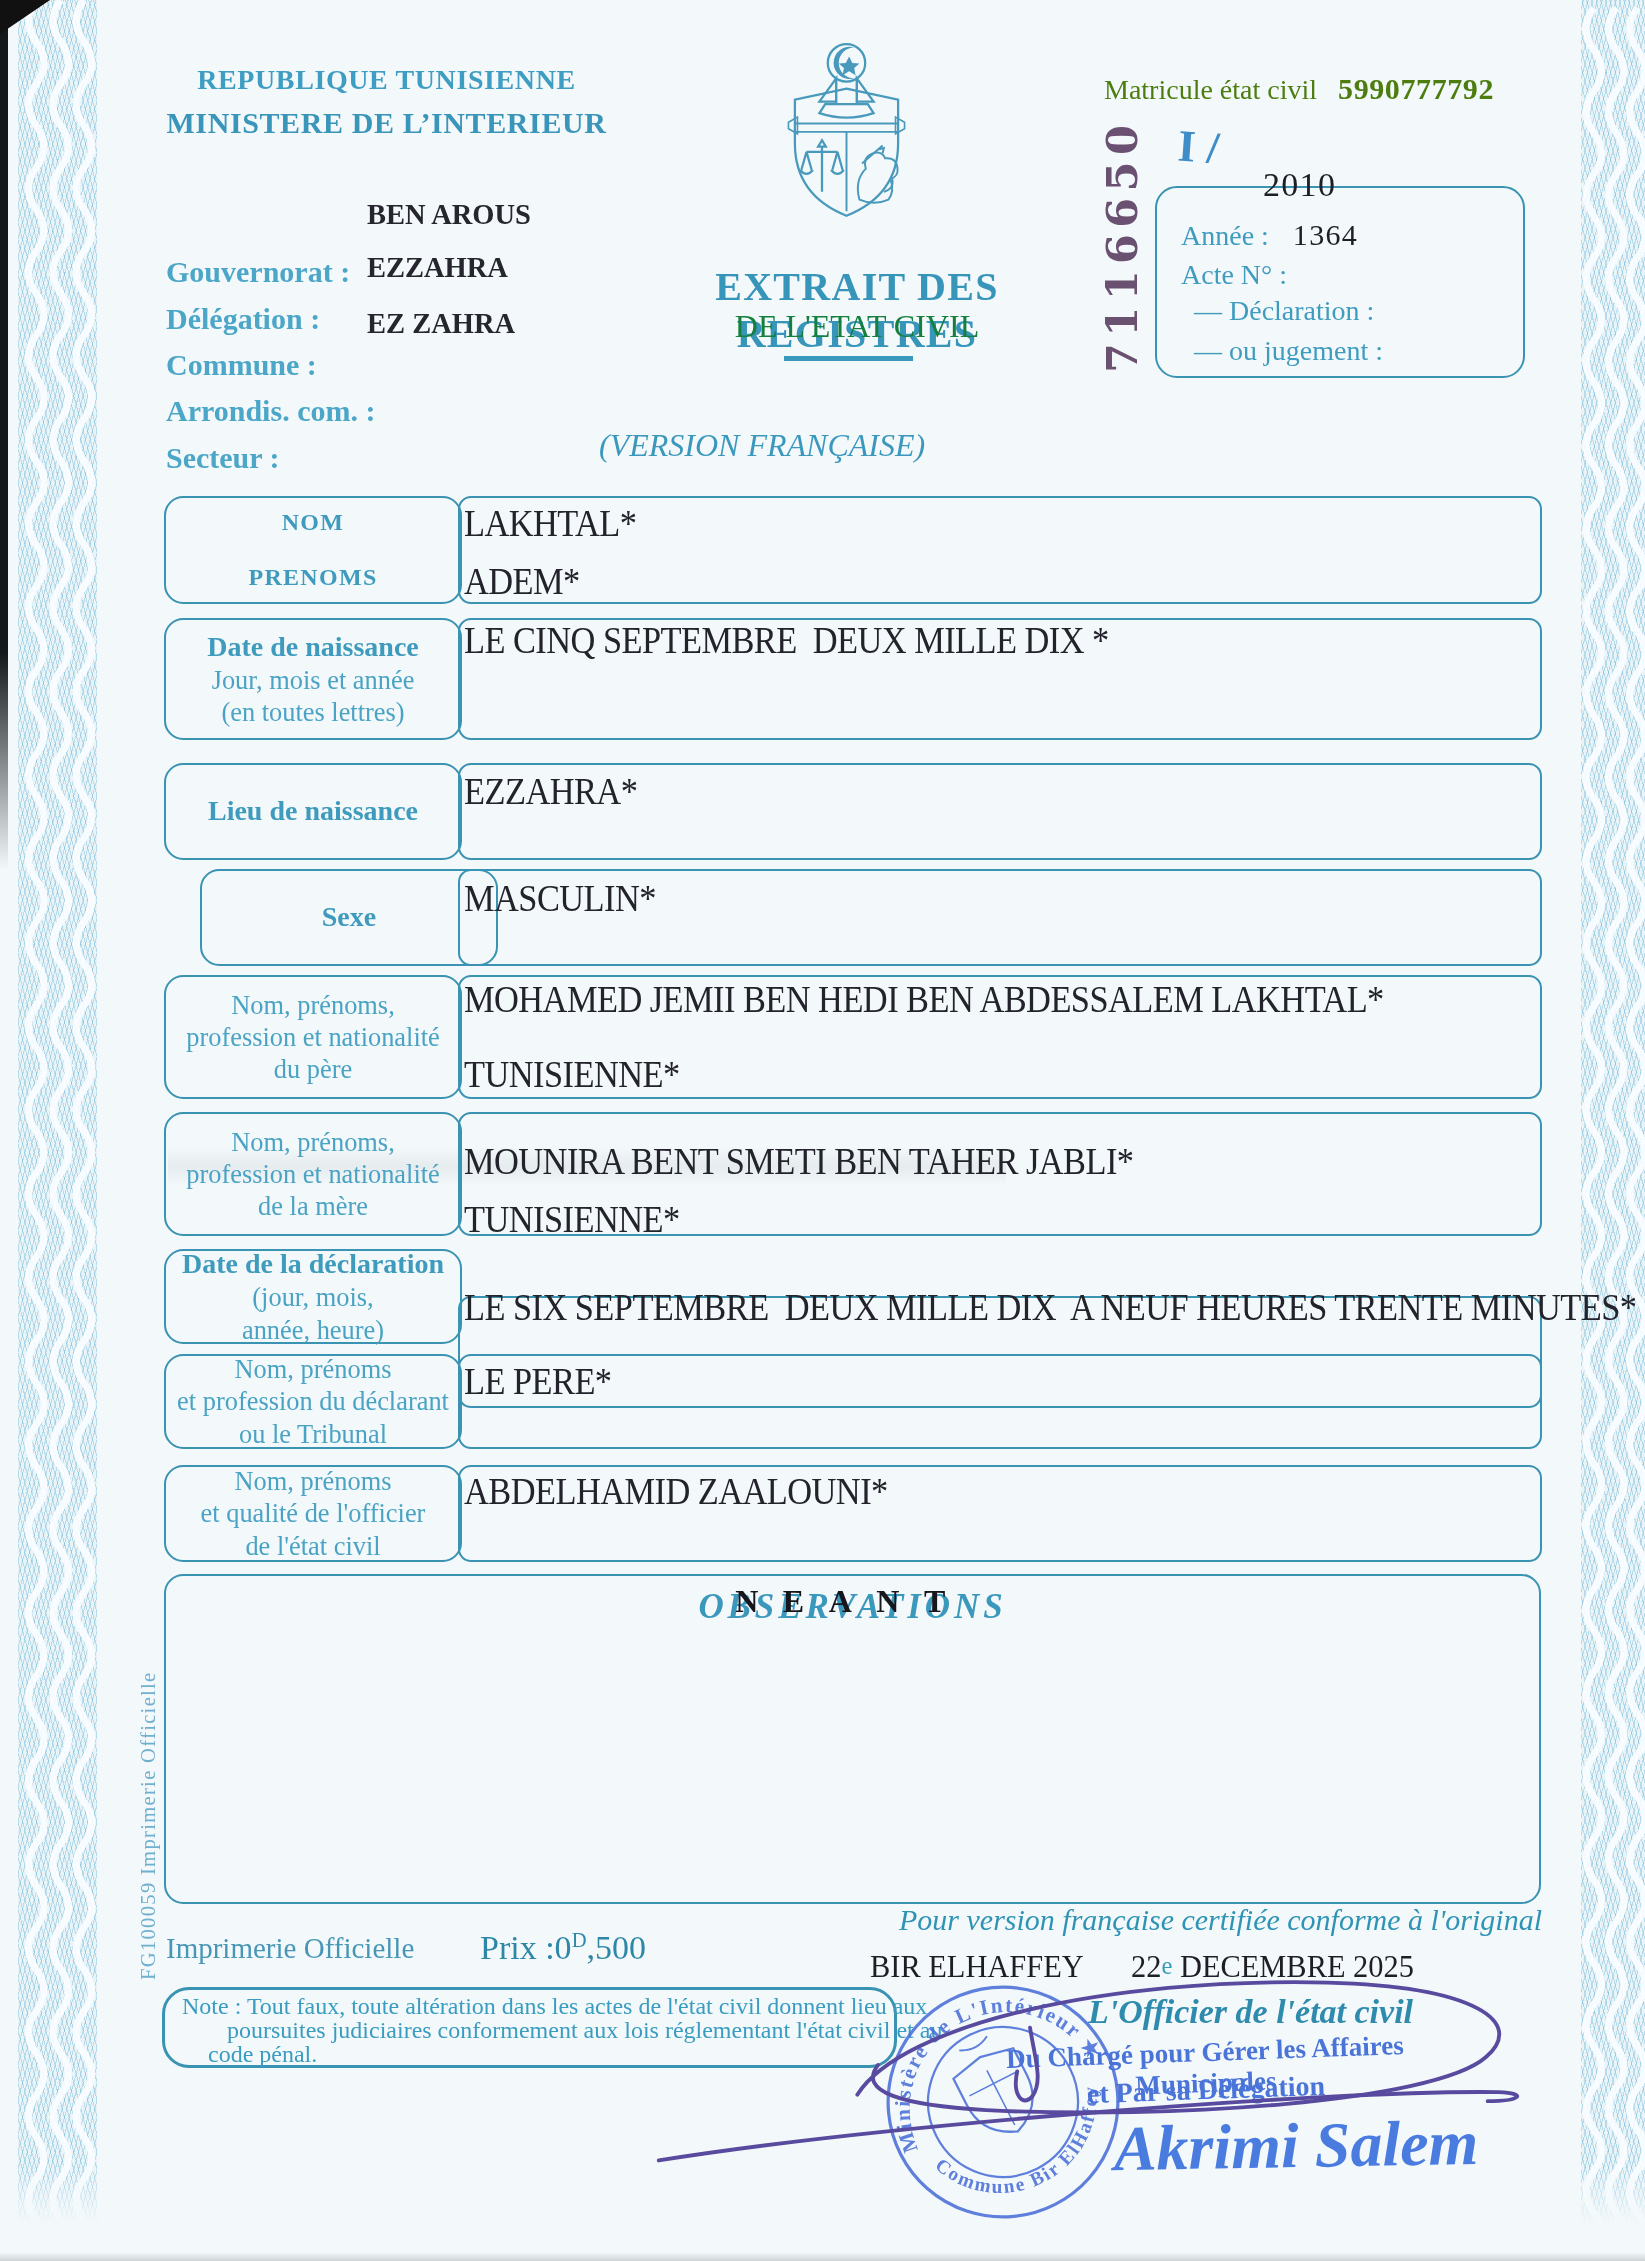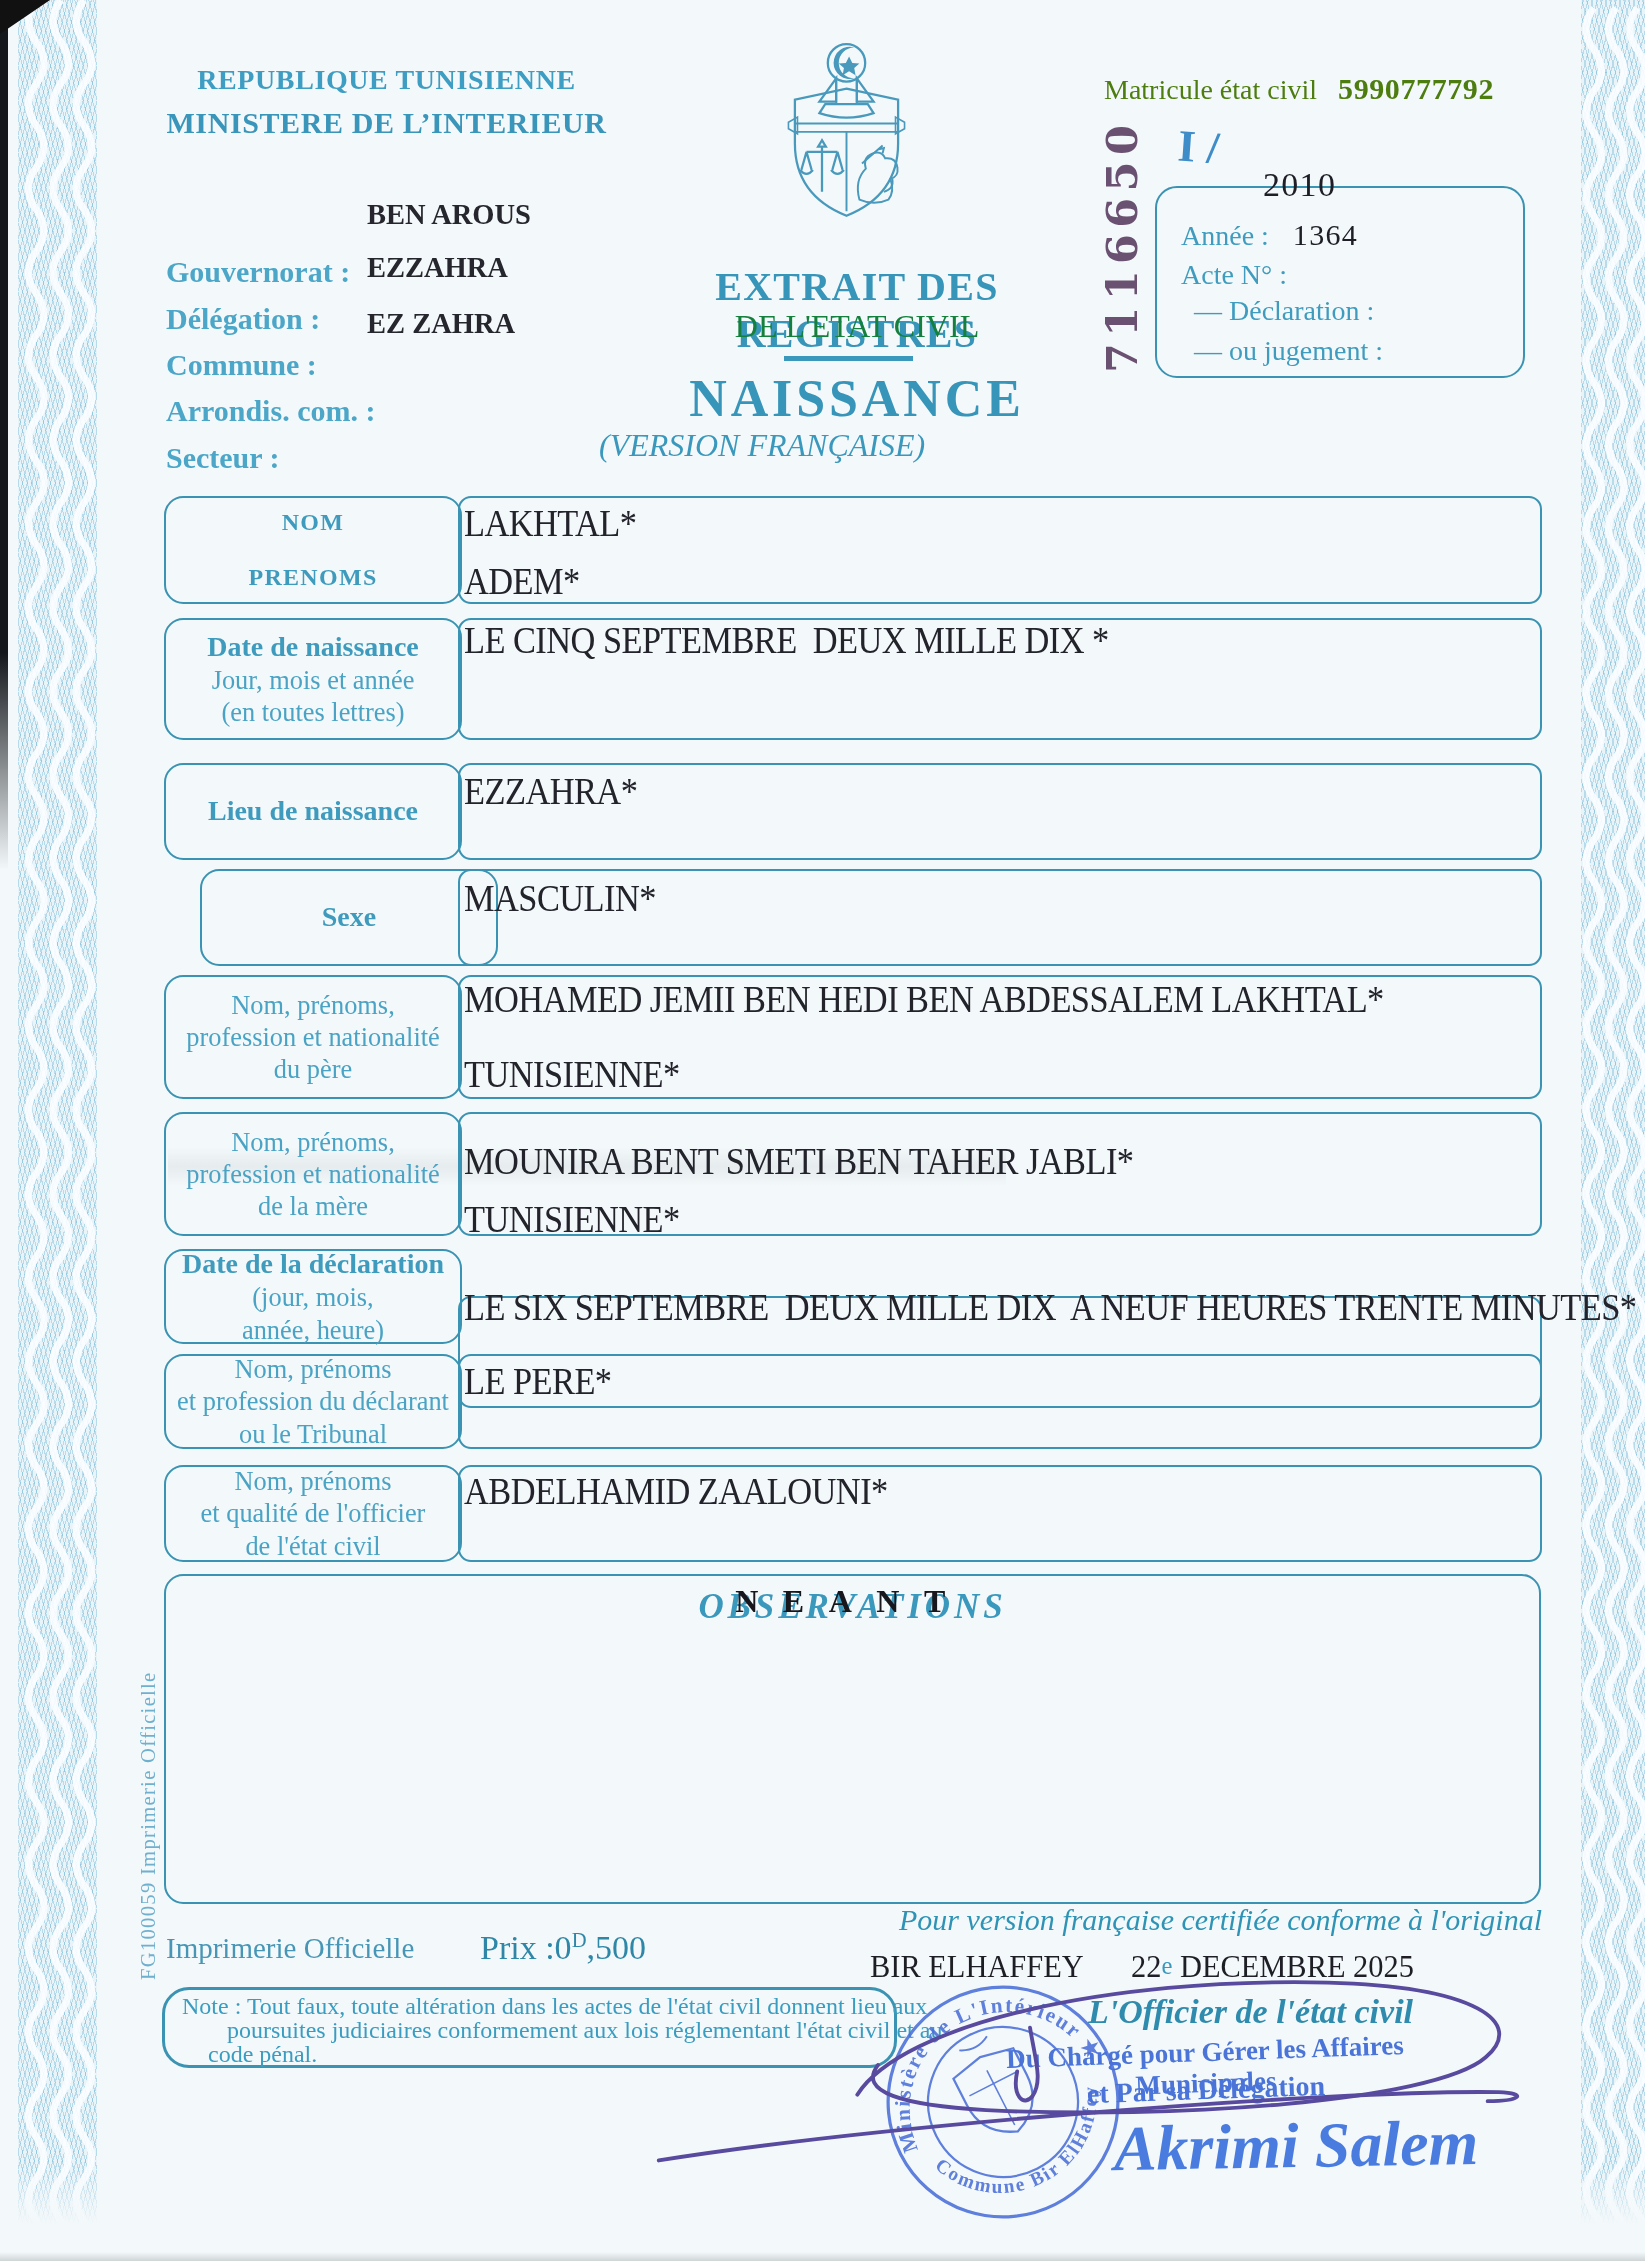--- a/index.html
+++ b/index.html
@@ -159,21 +159,20 @@
       <path d="M86,178 L78,206 M86,178 L94,206 M76,206 Q86,218 96,206"></path>
       <path d="M120,252 q-8,-30 10,-48 q-5,-17 9,-23 q15,-6 21,7 q17,-2 19,15 q2,13 -11,17 q7,19 -3,32 q-22,10 -45,0 z" stroke-width="3"></path>
       <path d="M124,196 L156,168 M150,174 l8,-2 -2,8" stroke-width="3"></path>
       <path d="M158,240 q16,-5 13,-20" stroke-width="3"></path>
     </g>
   </svg>
 
   <div class="title1">EXTRAIT DES REGISTRES</div>
   <div class="title2">DE L'ETAT CIVIL</div>
   <div class="title-rule"></div>
-  <div class="title3">NAISSANCE</div>
   <div class="title4">(VERSION FRANÇAISE)</div>
 
   <div id="form-rows">
       <div class="row-label wide-gap" style="top: 496px; height: 108px;">
         <div class="lbl-line lbl-bold">NOM</div>
         <div class="lbl-line lbl-bold">PRENOMS</div>
       </div>
       <div class="row-value" style="top: 496px; height: 108px;">
         <div class="val-line" style="top: 3.9px;">LAKHTAL*</div>
         <div class="val-line" style="top: 62px;">ADEM*</div>

